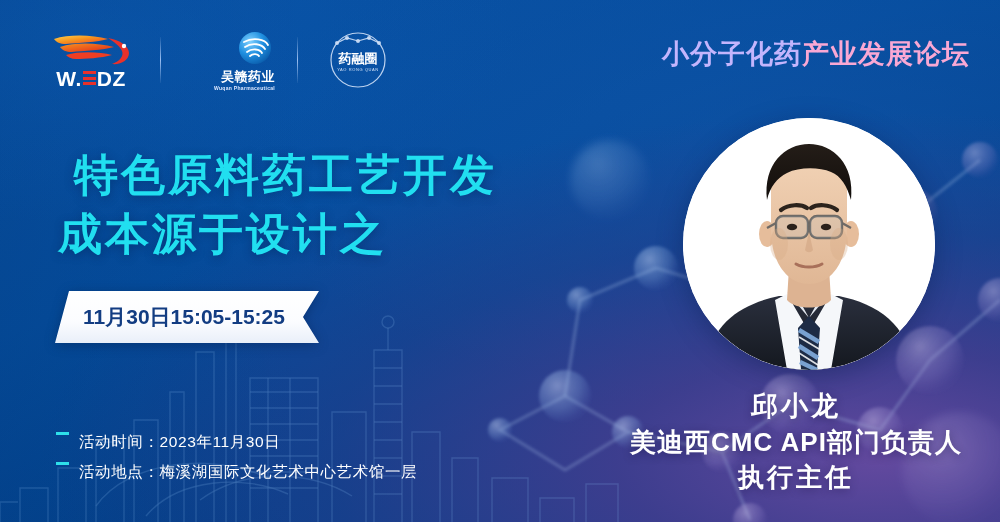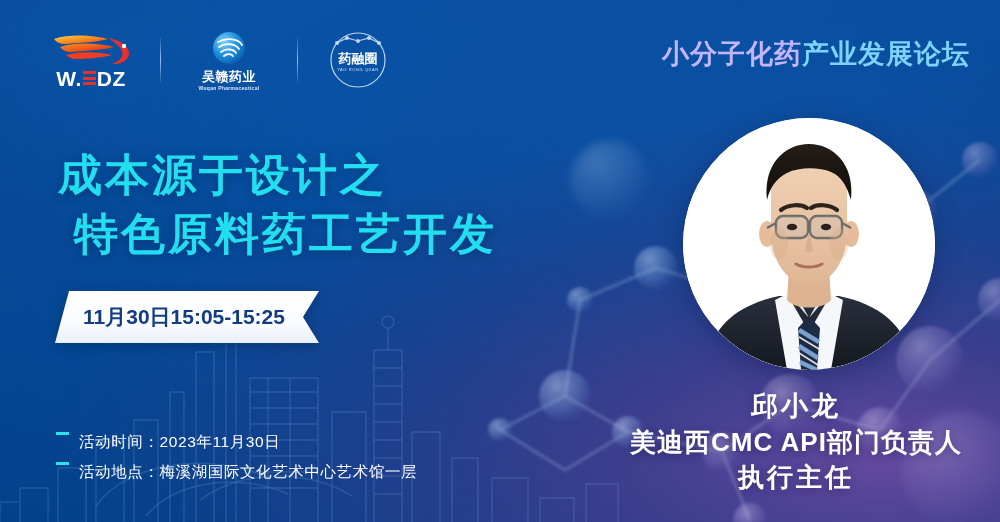--- a/index.html
+++ b/index.html
@@ -50,36 +50,36 @@
   .logo-wedz{ width:94px; display:flex; flex-direction:column; align-items:center; gap:2px; }
   .logo-wedz-mark{ width:82px; height:34px; }
   .logo-wedz-text{
     display:flex; align-items:center; justify-content:center;
     font-weight:bold; font-size:21px; letter-spacing:0.5px; line-height:1;
     color:#ffffff;
   }
   .wedz-bars{ display:inline-flex; flex-direction:column; gap:2.5px; margin:0 1px; }
   .wedz-bars i{ display:block; width:13px; height:3px; background:#e8312a; }
 
-  .logo-wuqan{ width:92px; display:flex; flex-direction:column; align-items:center; gap:1px; }
+  .logo-wuqan{ width:92px; display:flex; flex-direction:column; align-items:flex-end; gap:1px; }
   .logo-wuqan-mark{ width:40px; height:40px; }
   .logo-wuqan-cn{ font-size:13px; font-weight:bold; color:#ffffff; letter-spacing:0.5px; line-height:1.1; }
   .logo-wuqan-en{ font-size:5px; font-weight:bold; color:#dfe9ff; letter-spacing:0.3px; line-height:1.2; }
 
   .logo-yry{ width:76px; display:flex; align-items:flex-start; justify-content:center; }
   .logo-yry-mark{ width:62px; height:62px; }
 
   
   .forum-name{
     position:absolute; right:30px; top:38px;
     font-size:27px; font-weight:bold; letter-spacing:1px;
     line-height:1.2; white-space:nowrap;
   }
   .forum-name .cy{ color:#c4b5fd; }
-  .forum-name .wh{ color:#7dd3fc; }
+  .forum-name .wh{ color:#f9a8d4; }
 
   
   .title{
     position:absolute; left:58px; top:146px;
     color:#21dff0;
     font-size:44px; font-weight:bold; letter-spacing:3px; line-height:1.33;
     text-shadow:0 2px 10px rgba(0,30,80,0.45);
   }
   .title .ln{ display:block; white-space:nowrap; }
   .title .ln2{ margin-left:16px; }
@@ -302,22 +302,22 @@
         </svg>
       </div>
     </div>
   </div>
 
   <div class="forum-name">
     <span class="cy">小分子化药</span><span class="wh">产业发展论坛</span>
   </div>
 
   <div class="title">
+    <span class="ln ln2">特色原料药工艺开发</span>
     <span class="ln ln1">成本源于设计之</span>
-    <span class="ln ln2">特色原料药工艺开发</span>
   </div>
 
   <div class="badge-wrap">
     <div class="badge-shape">11月30日15:05-15:25</div>
   </div>
 
   <div class="info">
     <div class="info-row">
       <span class="info-dash"></span>
       <span class="info-text">活动时间：2023年11月30日</span>

